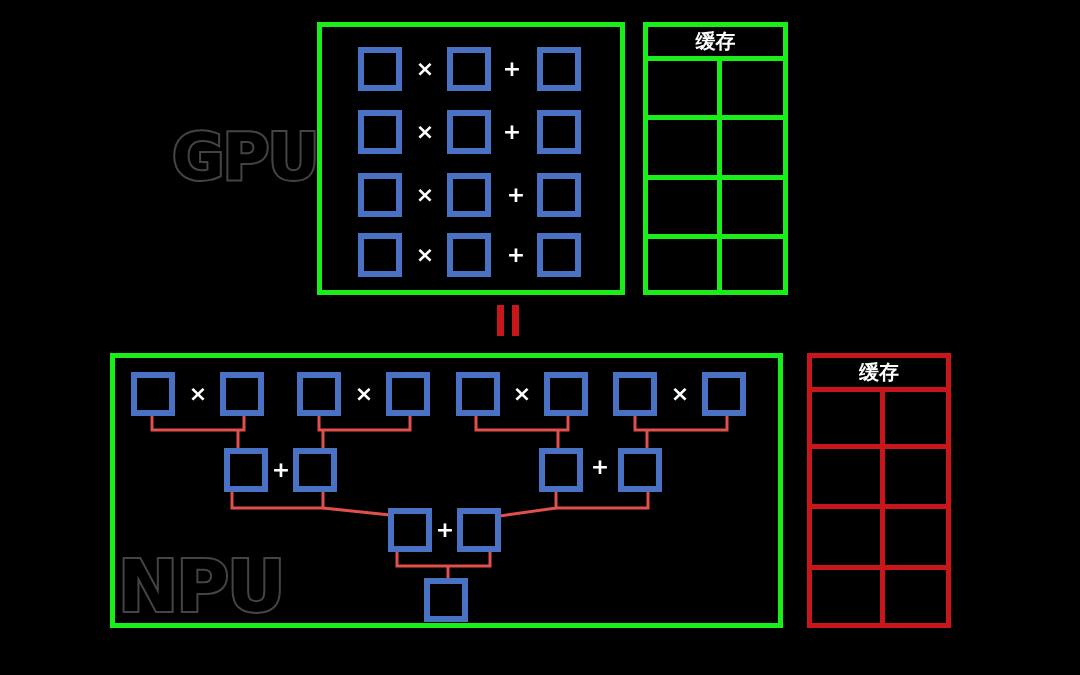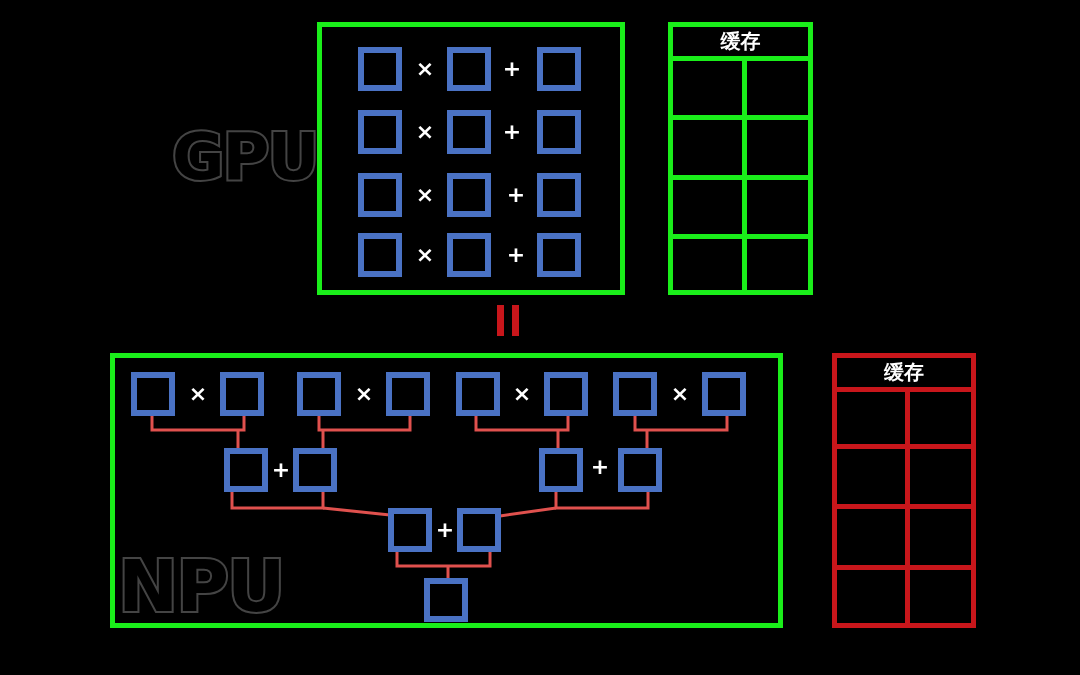--- a/index.html
+++ b/index.html
@@ -1,21 +1,21 @@
 <!DOCTYPE html>
 <html><head>
 <meta charset="utf-8">
 <style>
   html, body { margin: 0; padding: 0; background: #000; }
   body { width: 1080px; height: 675px; position: relative; overflow: hidden; font-family: "DejaVu Sans", sans-serif; }
   .abs { position: absolute; box-sizing: border-box; }
   .unit { position: absolute; box-sizing: border-box; width: 44px; height: 44px; border: 6px solid #4a72c4; }
   .op { position: absolute; color: #fff; font-weight: bold; font-size: 22px; line-height: 22px; width: 24px; text-align: center; font-family: "DejaVu Sans", sans-serif; }
   .frame { position: absolute; box-sizing: border-box; border: 5px solid #1aee1a; }
-  .cache { position: absolute; box-sizing: border-box; border: 5px solid; margin-left: 25px; }
+  .cache { position: absolute; box-sizing: border-box; border: 5px solid; }
   .cache-title { position: absolute; left: 0; right: 0; top: 0; text-align: center; color: #fff; font-weight: bold; font-size: 20px; line-height: 28px; }
   .hline, .vline { position: absolute; }
   .big-label { position: absolute; font-family: "DejaVu Sans", sans-serif; font-weight: bold; color: #000; -webkit-text-stroke: 4px #444; paint-order: stroke fill; letter-spacing: -2px; }
   svg { position: absolute; left: 0; top: 0; }
 </style>
 </head>
 <body>
 
 <div class="big-label" style="left:172px; top:122px; font-size:64px; line-height:70px;">GPU</div>
 

